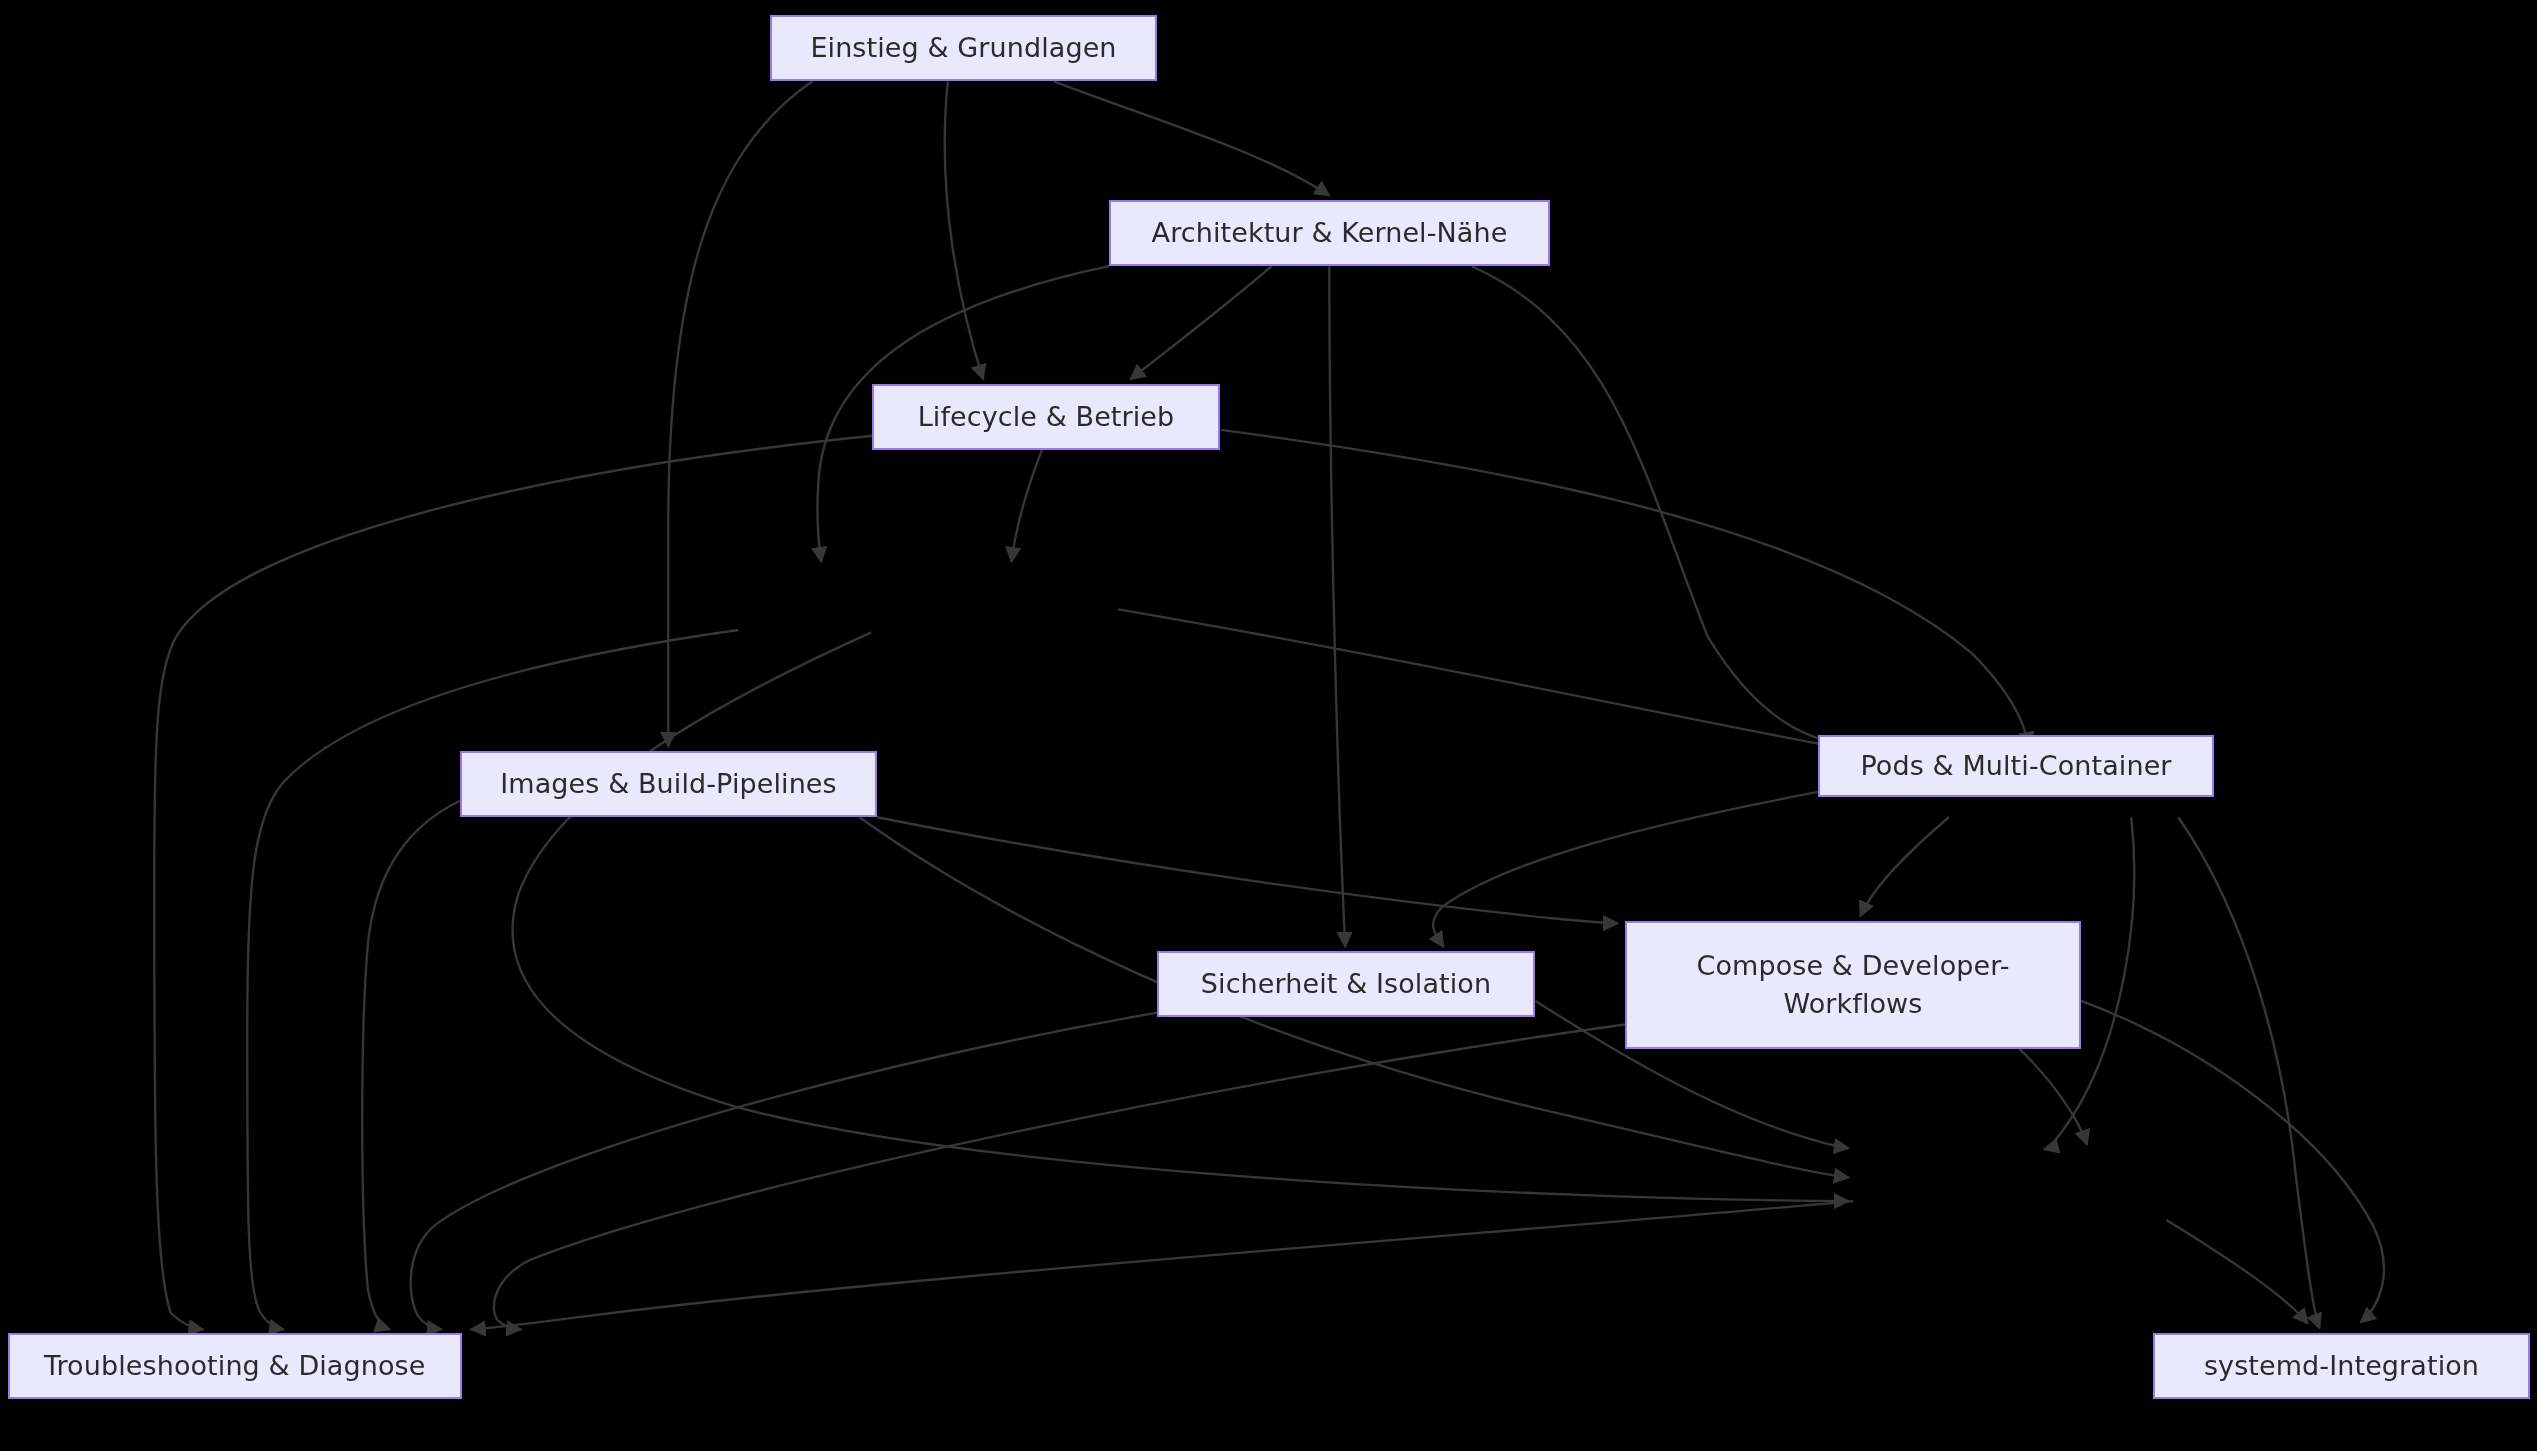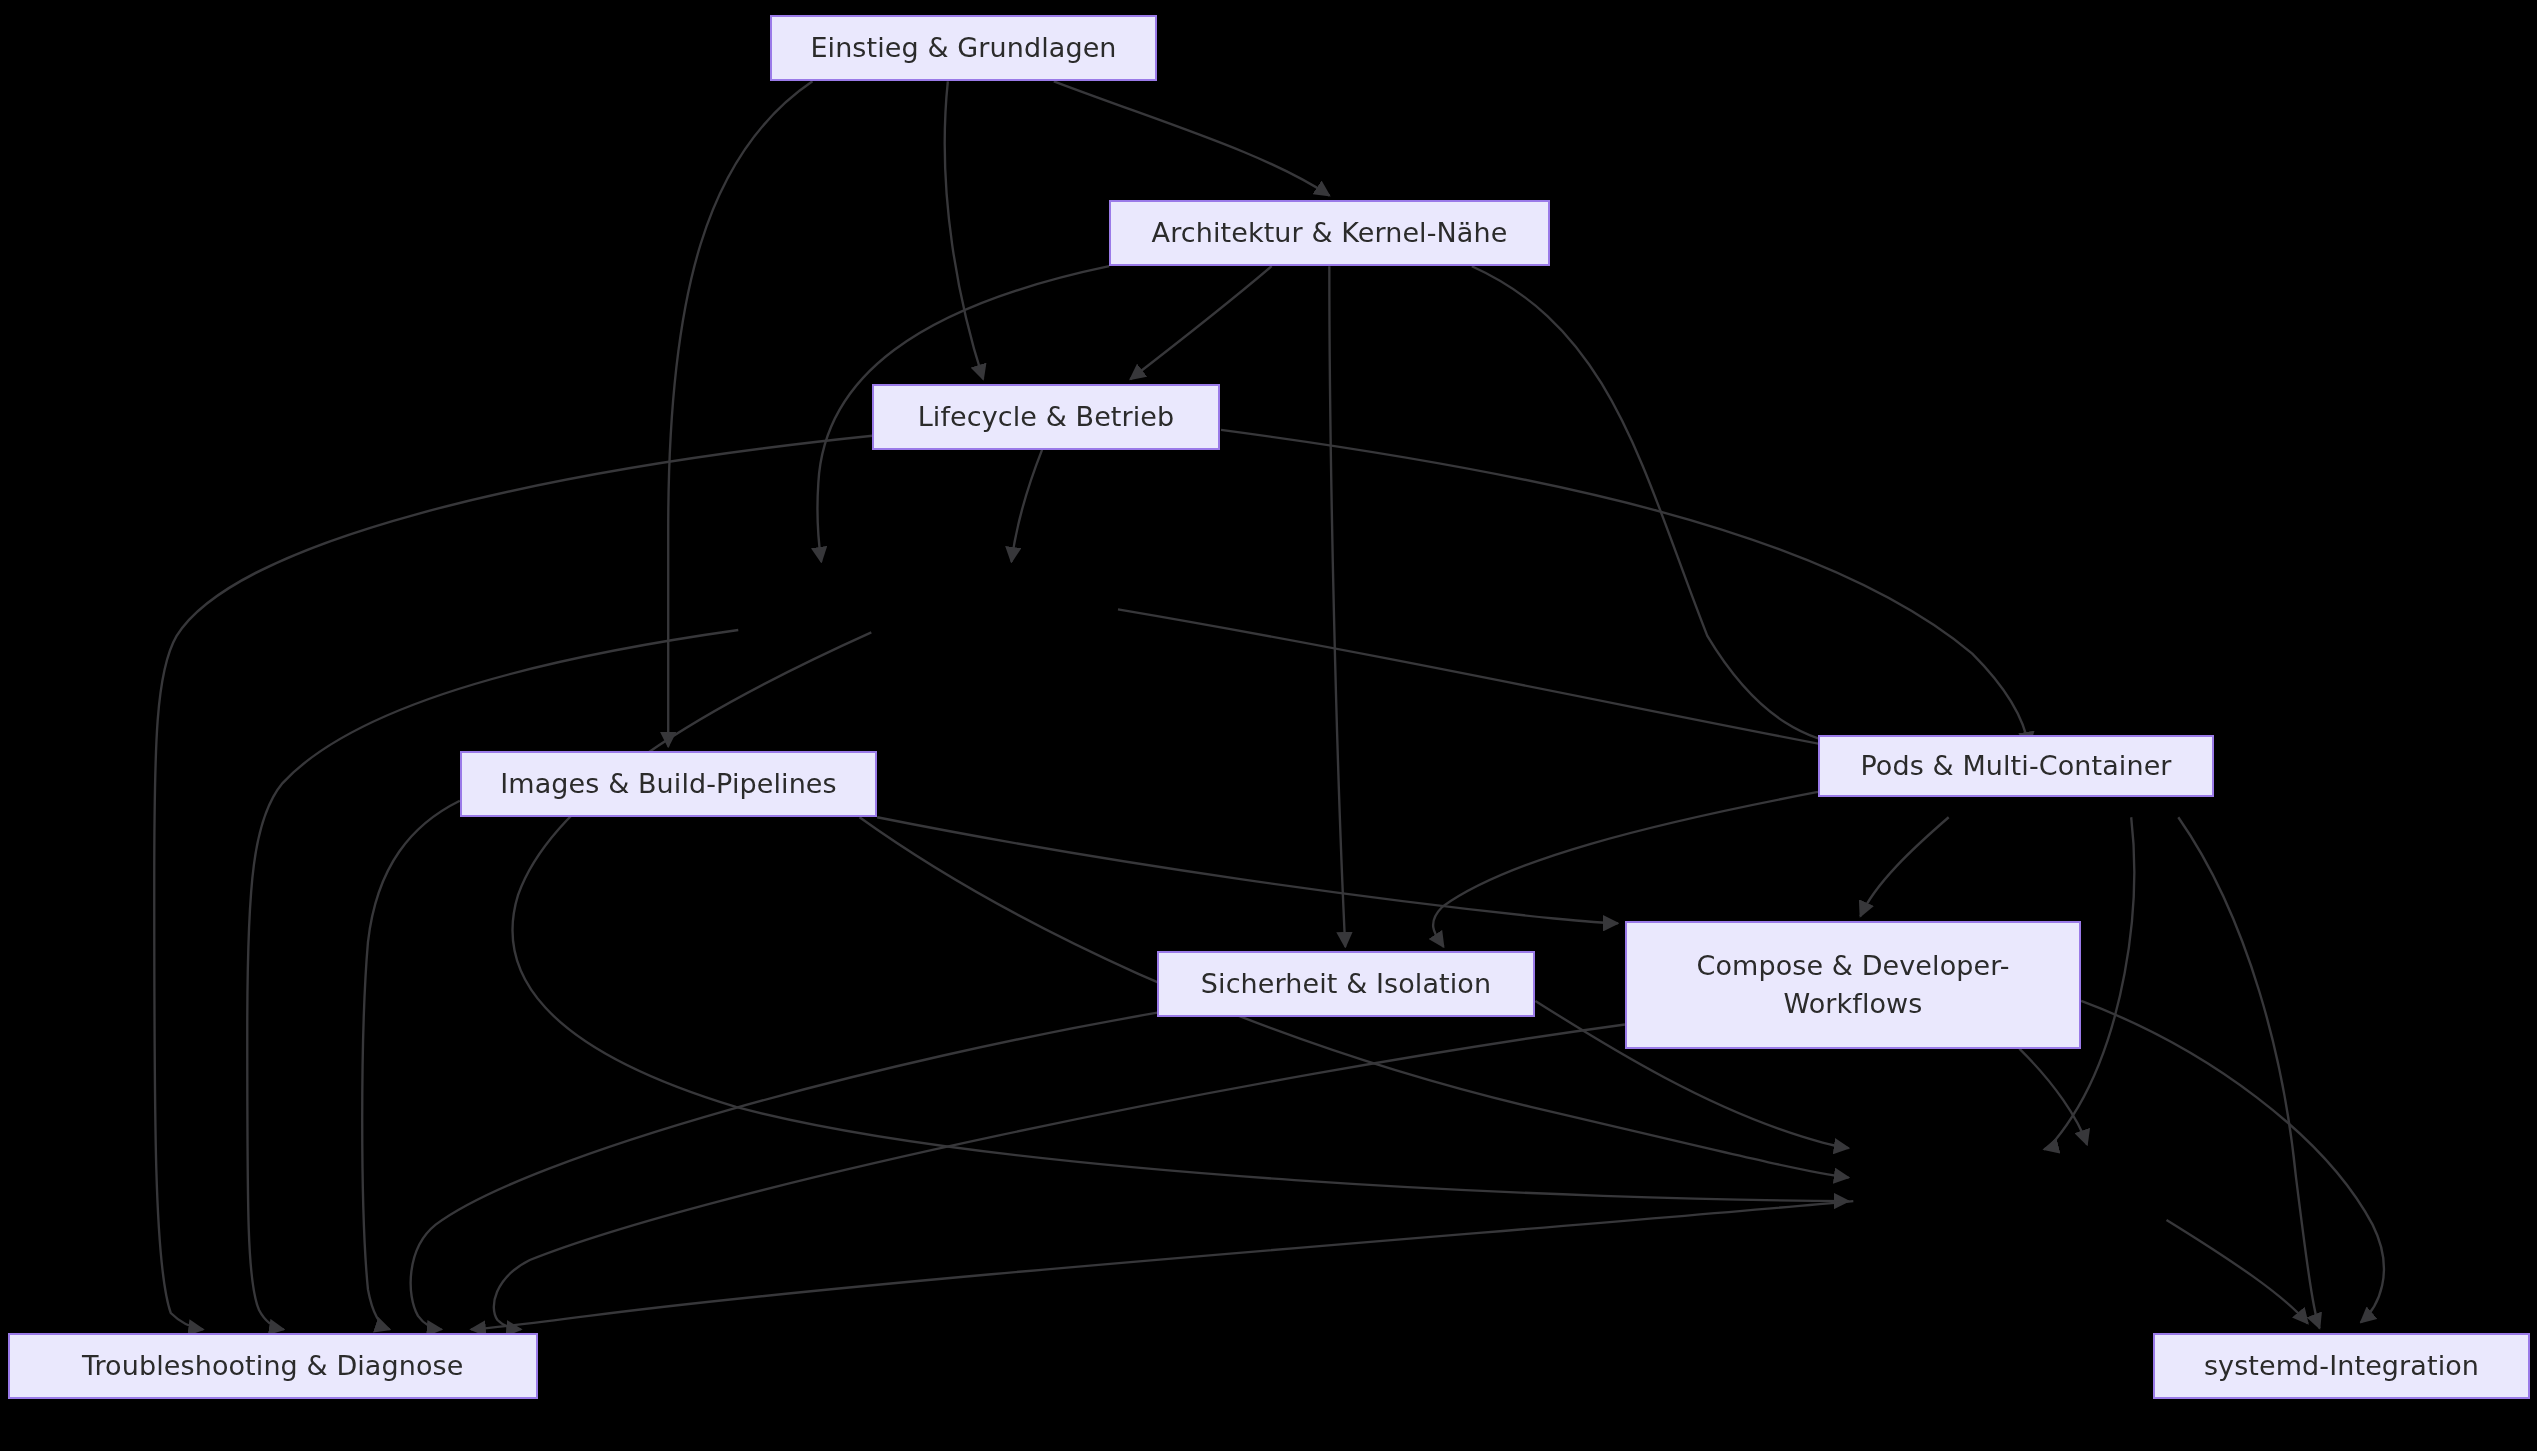--- a/index.html
+++ b/index.html
@@ -139,21 +139,21 @@
   <div class="node" style="left:1625px; top:921px; width:456px; height:128px;">
     <span class="node-label">Compose &amp; Developer-
 Workflows</span>
   </div>
 
   <div class="node" style="left:1157px; top:951px; width:378px; height:66px;">
     <span class="node-label">Sicherheit &amp; Isolation</span>
   </div>
 
 
-  <div class="node" style="left:7.7px; top:1333px; width:530px; height:66px;">
+  <div class="node" style="left:7.7px; top:1333px; width:454px; height:66px;">
     <span class="node-label">Troubleshooting &amp; Diagnose</span>
   </div>
 
   <div class="node" style="left:2153px; top:1333px; width:377px; height:66px;">
     <span class="node-label">systemd-Integration</span>
   </div>
 
 </div>
 
 

